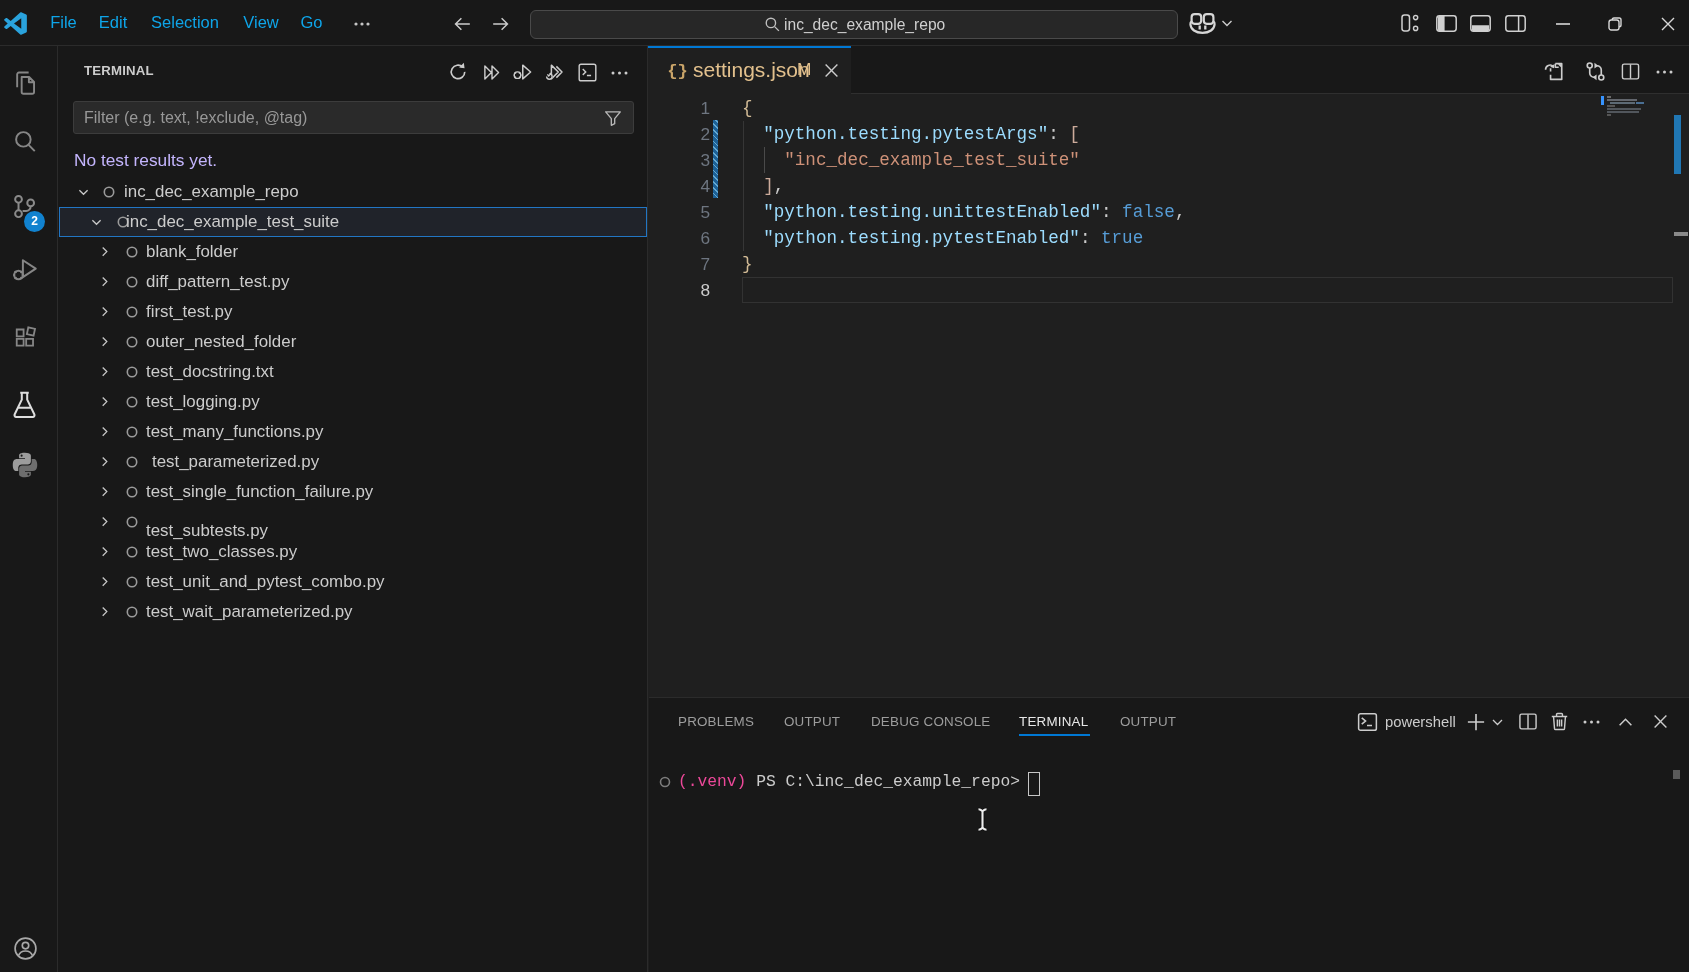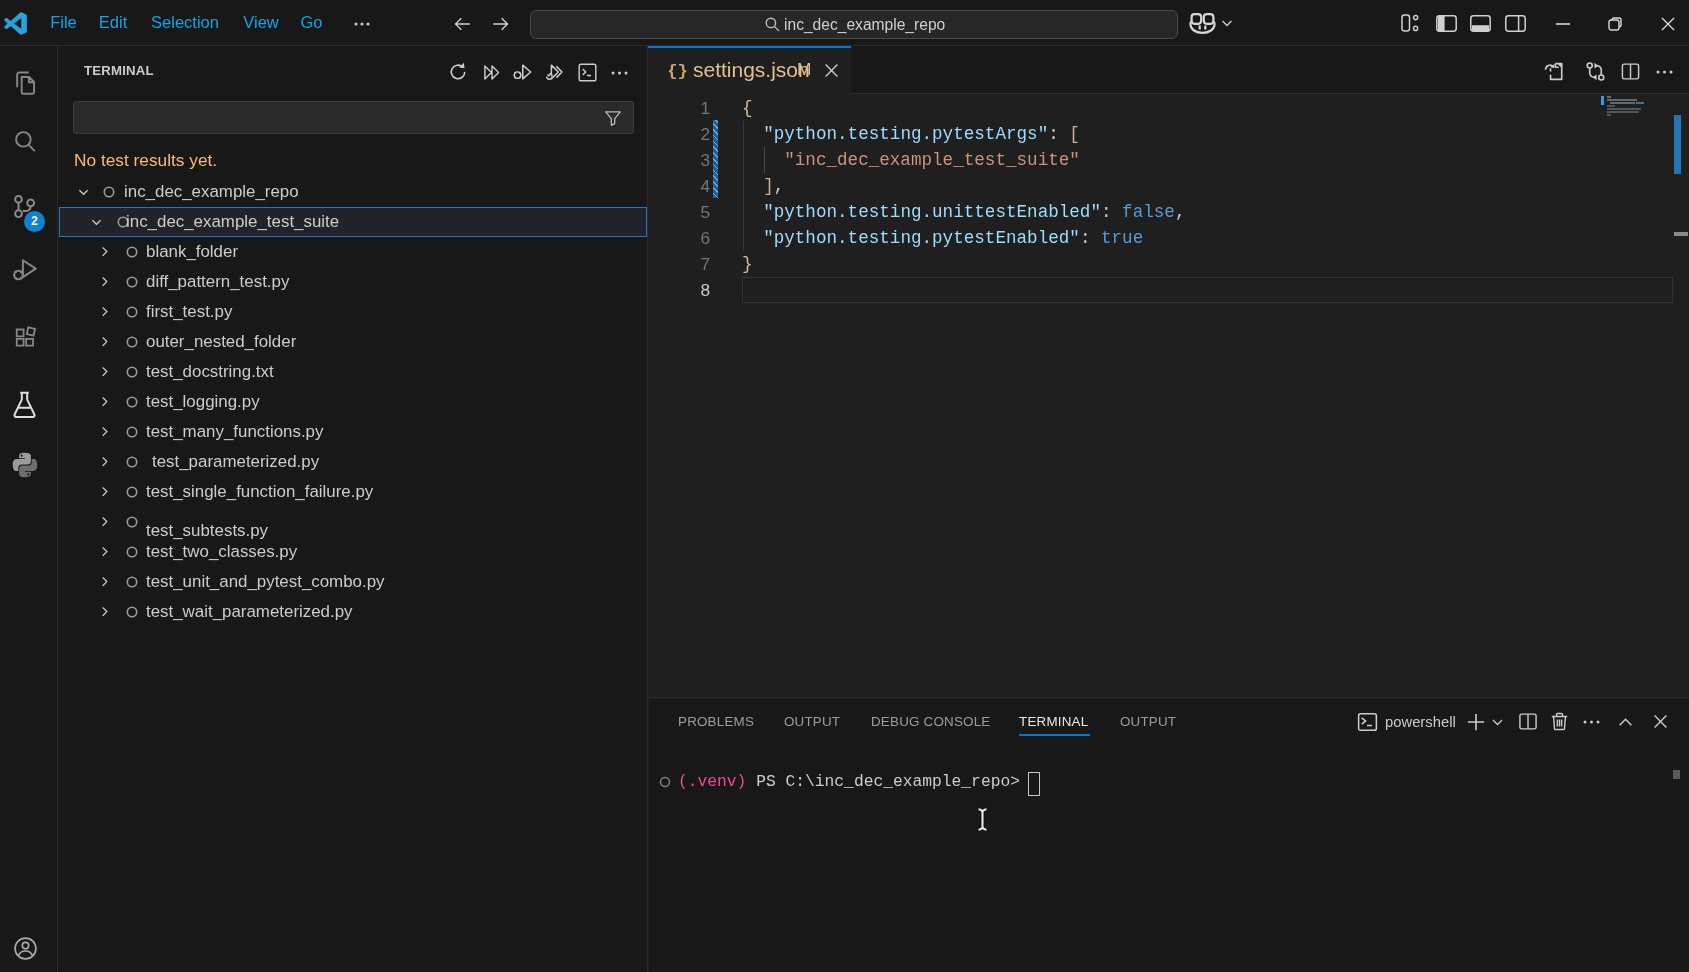--- a/index.html
+++ b/index.html
@@ -153,25 +153,26 @@
 <svg class="icon" style="left:578px;top:63px" width="19" height="19" viewBox="0 0 16 16">
       <rect x="1" y="1" width="14" height="14" rx="1.6" stroke="#cccccc" stroke-width="1.2" fill="none"></rect>
       <path stroke="#cccccc" stroke-width="1.2" fill="none" d="M4 5 L6.5 7.5 L4 10 M7.5 10.5 H11"></path>
     </svg>
 <svg class="icon" style="left:611px;top:71px" width="17" height="4" viewBox="0 0 17 4">
       <circle cx="2" cy="2" r="1.5" fill="#cccccc"></circle>
       <circle cx="8.5" cy="2" r="1.5" fill="#cccccc"></circle>
       <circle cx="15" cy="2" r="1.5" fill="#cccccc"></circle>
     </svg>
 <div class="abs" style="left:73px;top:101px;width:561px;height:33px;background:#2a2a2a;border:1px solid #3c3c3c;border-radius:3px">
+  <div class="abs" style="left:10px;top:0;height:31px;line-height:31px;font-size:16px;color:#989898">Filter (e.g. text, !exclude, @tag)</div>
   <svg class="icon" style="left:530px;top:7px" width="18" height="18" viewBox="0 0 16 16">
         <path stroke="#b8b8b8" stroke-width="1.2" fill="none" stroke-linejoin="round" d="M1.5 2.5 H14.5 L9.5 8.5 V13 L6.5 14.5 V8.5 Z"></path>
       </svg>
 </div>
-<div class="abs" style="left:74px;top:147px;width:400px;height:26px;line-height:26px;font-size:17.3px;color:#fdba74">No test results yet.</div>
+<div class="abs" style="left:74px;top:147px;width:400px;height:26px;line-height:26px;font-size:17.3px;color:#c4b5fd">No test results yet.</div>
 <svg class="icon" style="left:77px;top:186px" width="13" height="13" viewBox="0 0 13 13">
       <path stroke="#c8c8c8" stroke-width="1.3" fill="none" d="M2.4 4.2 L6.5 8.3 L10.6 4.2"></path>
     </svg>
     <svg class="icon" style="left:103px;top:186px" width="12" height="12" viewBox="0 0 12 12">
       <circle cx="6" cy="6" r="4.7" stroke="#9a9a9a" stroke-width="1.6" fill="none"></circle>
     </svg>
     <div class="trtext" style="left:124px;top:177px">inc_dec_example_repo</div>
 <div class="abs" style="left:58.5px;top:207px;width:588px;height:30px;background:#20232a;border:1px solid #2276c4"></div>
 <svg class="icon" style="left:90px;top:216px" width="13" height="13" viewBox="0 0 13 13">
       <path stroke="#c8c8c8" stroke-width="1.3" fill="none" d="M2.4 4.2 L6.5 8.3 L10.6 4.2"></path>

